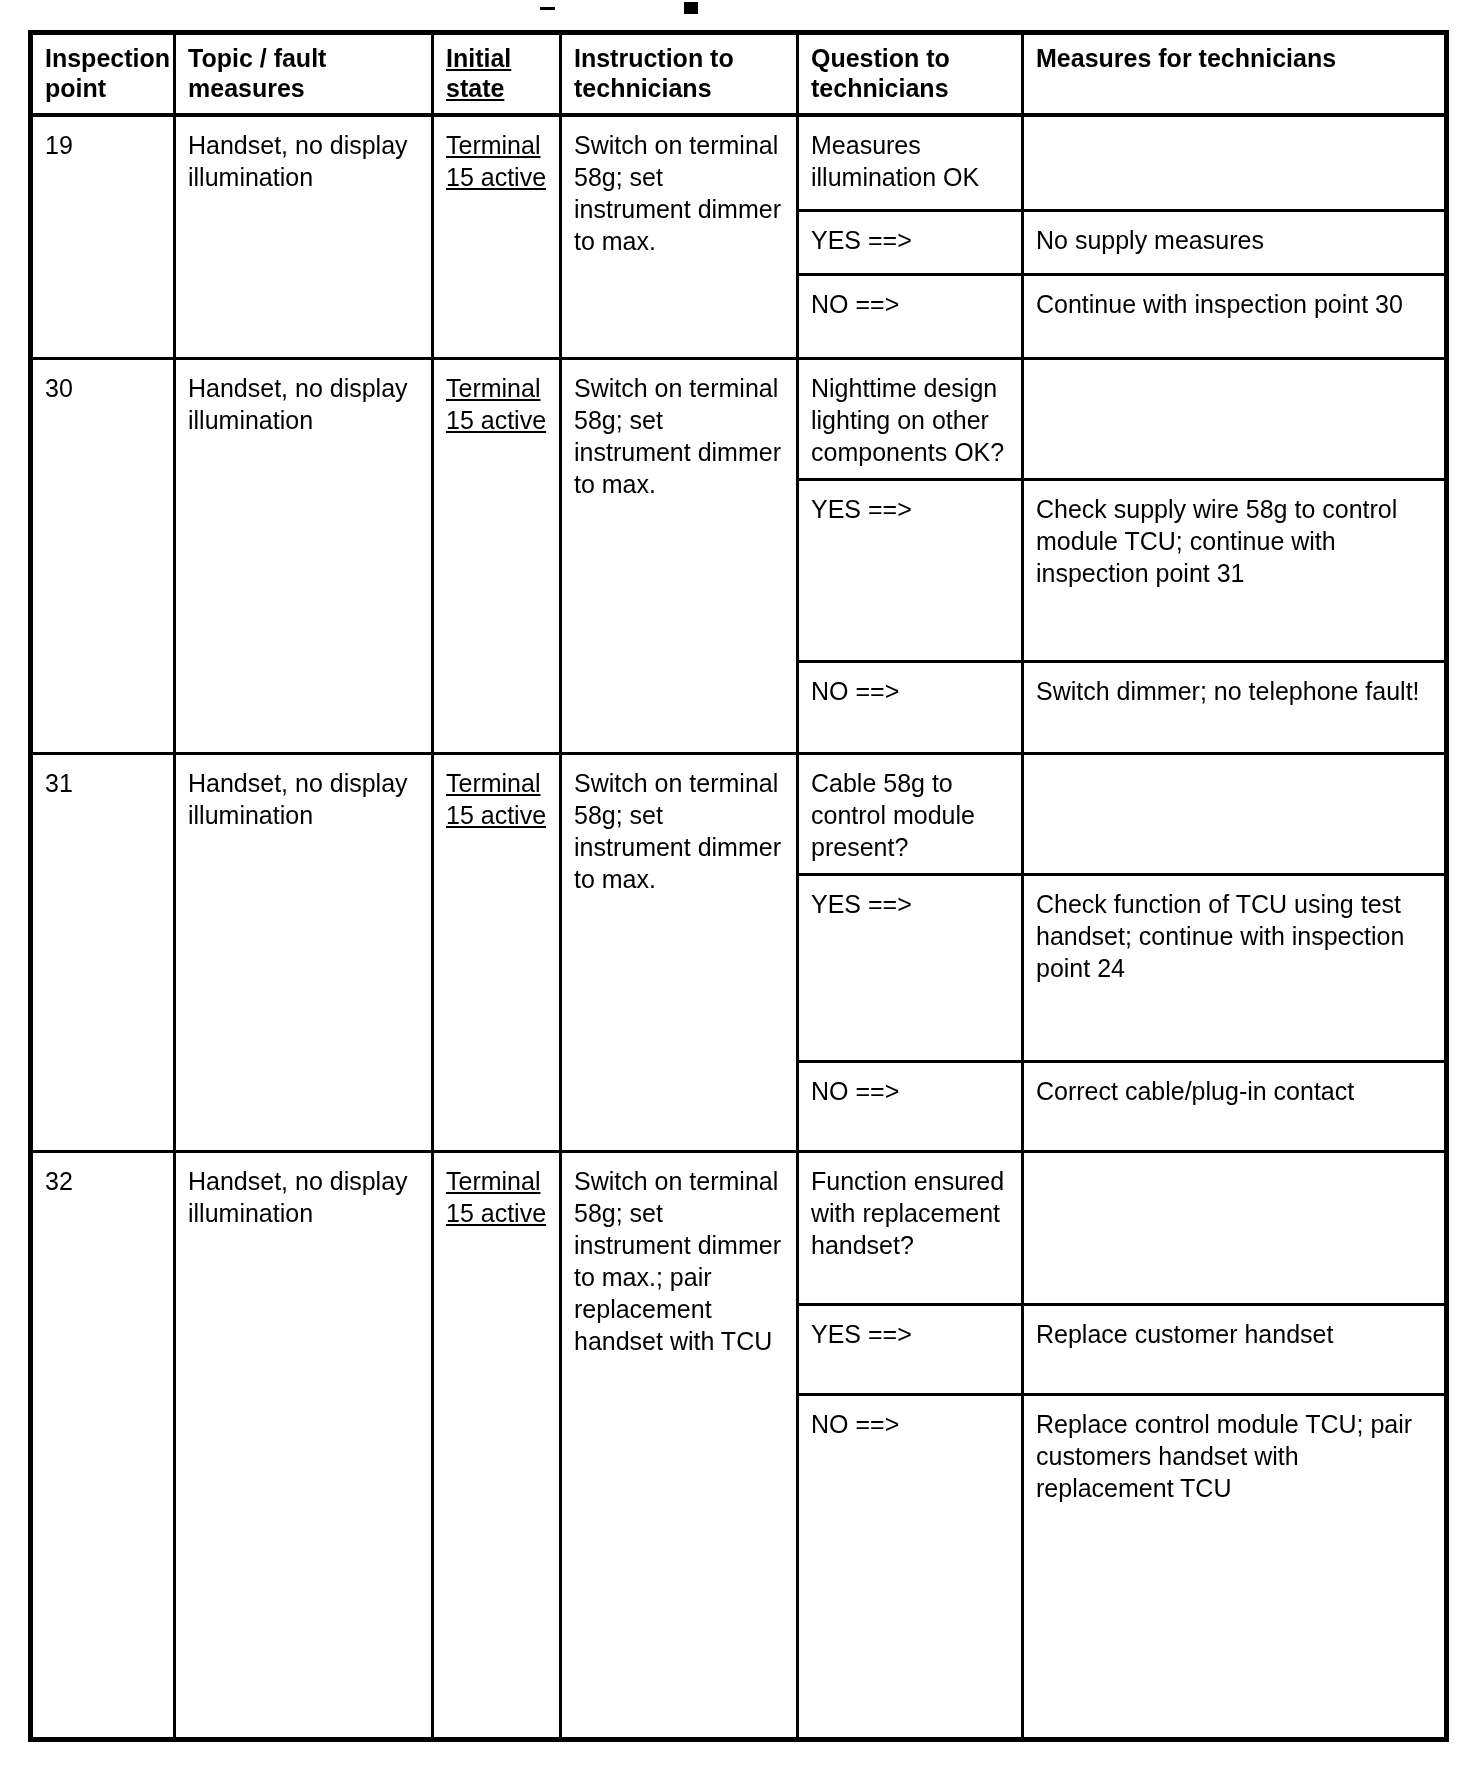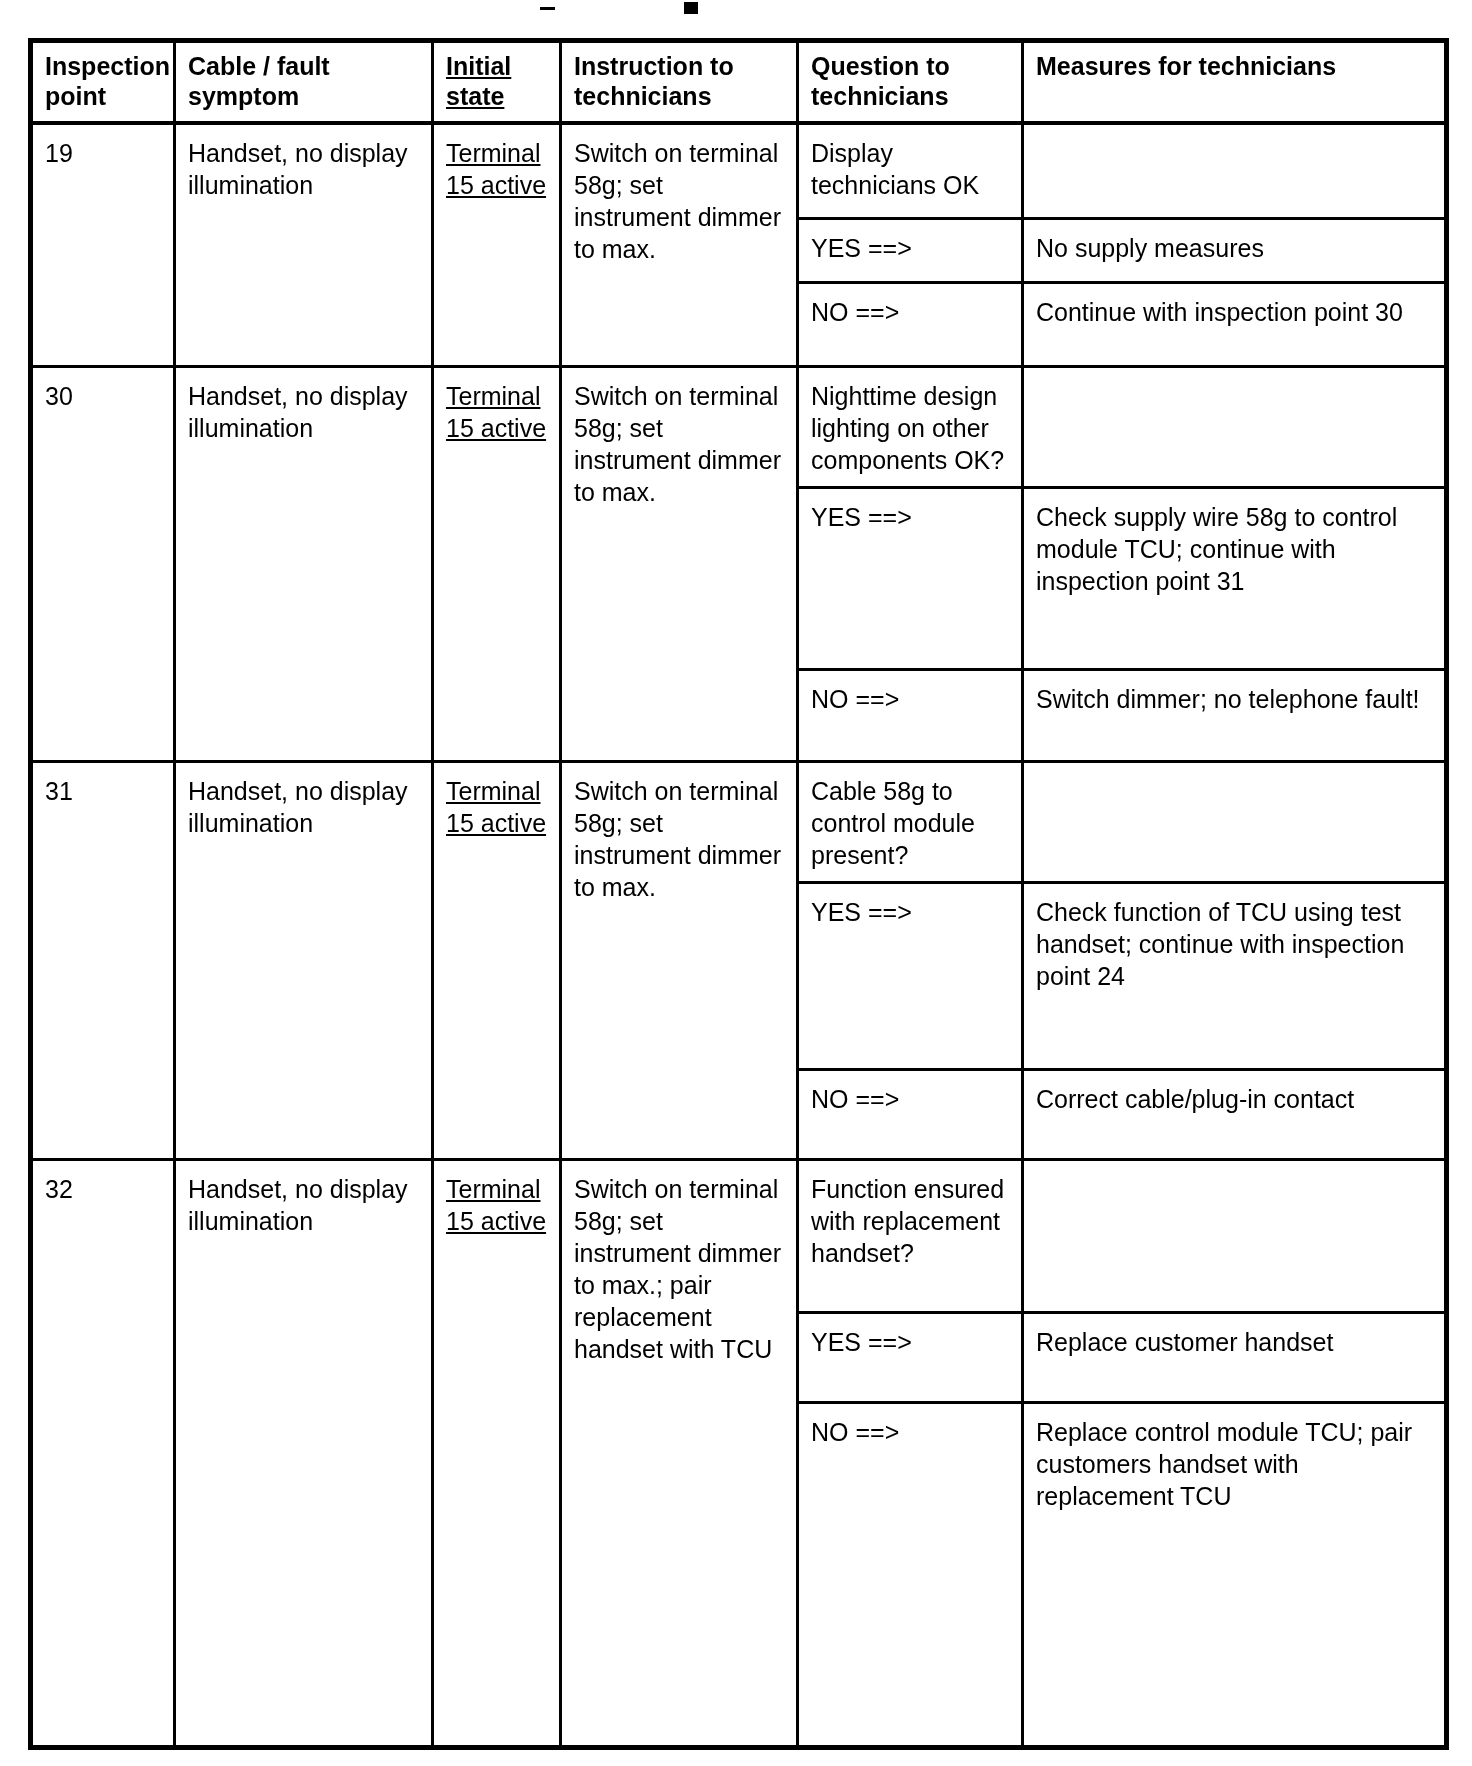--- a/index.html
+++ b/index.html
@@ -14,21 +14,20 @@
   }
   .tbl {
     position: absolute;
     left: 28px;
     top: 30px;
     width: 1416px;
     height: 1712px;
     border-collapse: collapse;
     table-layout: fixed;
     border: 5px solid #000000;
-    margin-top: 8px;
   }
   .tbl th, .tbl td {
     border: 3px solid #000000;
     vertical-align: top;
     text-align: left;
     font-size: 25px;
     line-height: 32px;
     padding: 12px 10px 10px 12px;
     color: #000000;
   }
@@ -60,35 +59,35 @@
       <col style="width:144px">
       <col style="width:258px">
       <col style="width:128px">
       <col style="width:237px">
       <col style="width:225px">
       <col style="width:424px">
     </colgroup>
     <thead>
       <tr style="height:75px">
         <th>Inspection point</th>
-        <th>Cable / fault symptom</th>
+        <th>Topic / fault measures</th>
         <th class="c-state">Initial state</th>
         <th class="c-instruction">Instruction to technicians</th>
         <th class="c-question">Question to technicians</th>
         <th class="c-measure">Measures for technicians</th>
       </tr>
     </thead>
     <tbody>
 
       <tr style="height:95px">
         <td rowspan="3">19</td>
         <td rowspan="3">Handset, no display illumination</td>
         <td rowspan="3" class="c-state">Terminal 15 active</td>
         <td rowspan="3" class="c-instruction">Switch on terminal 58g; set instrument dimmer to max.</td>
-        <td class="c-question">Display technicians OK</td>
+        <td class="c-question">Measures illumination OK</td>
         <td class="c-measure"></td>
       </tr>
       <tr style="height:64px">
         <td class="c-question">YES ==&gt;</td>
         <td class="c-measure">No supply measures</td>
       </tr>
       <tr style="height:84px">
         <td class="c-question">NO ==&gt;</td>
         <td class="c-measure">Continue with inspection point 30</td>
       </tr>

